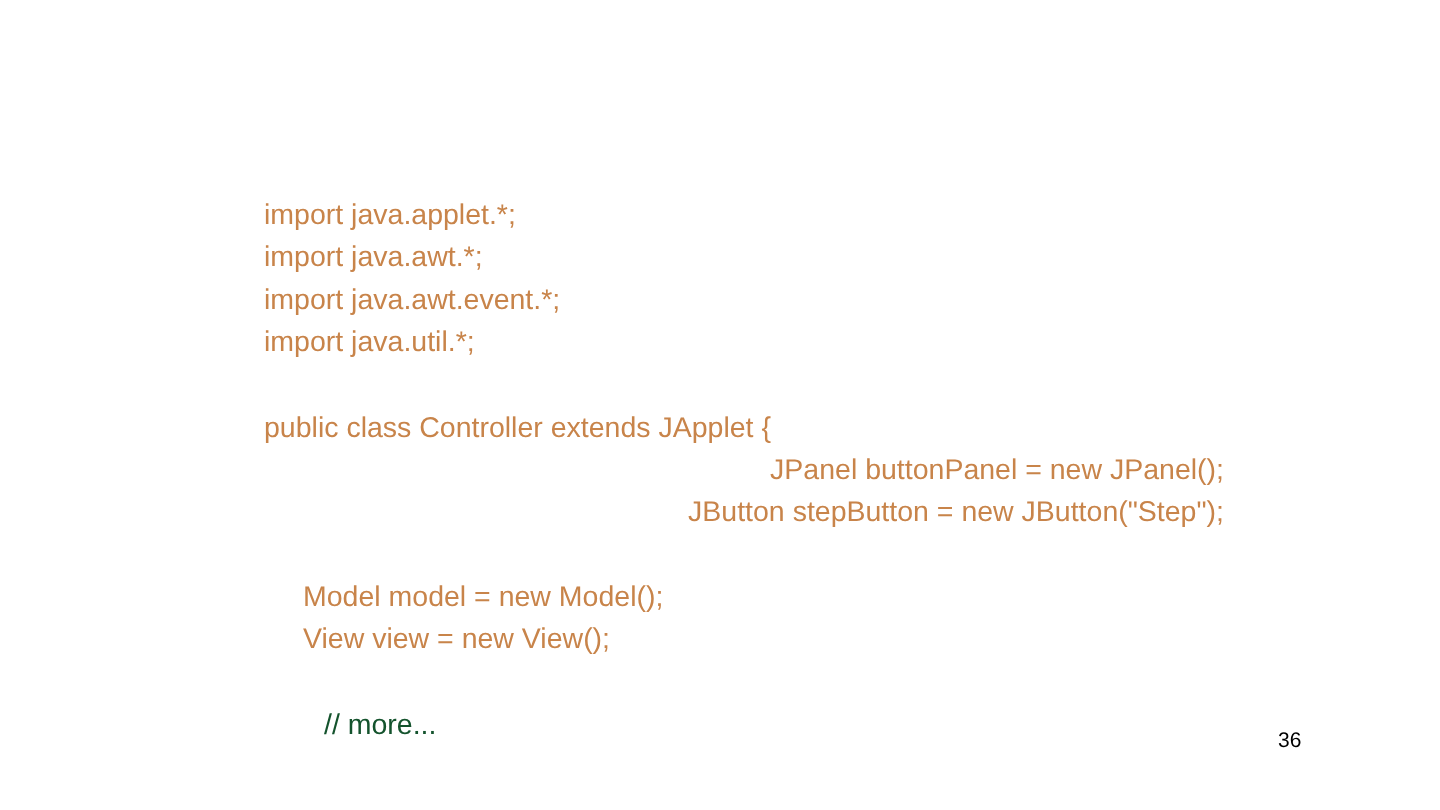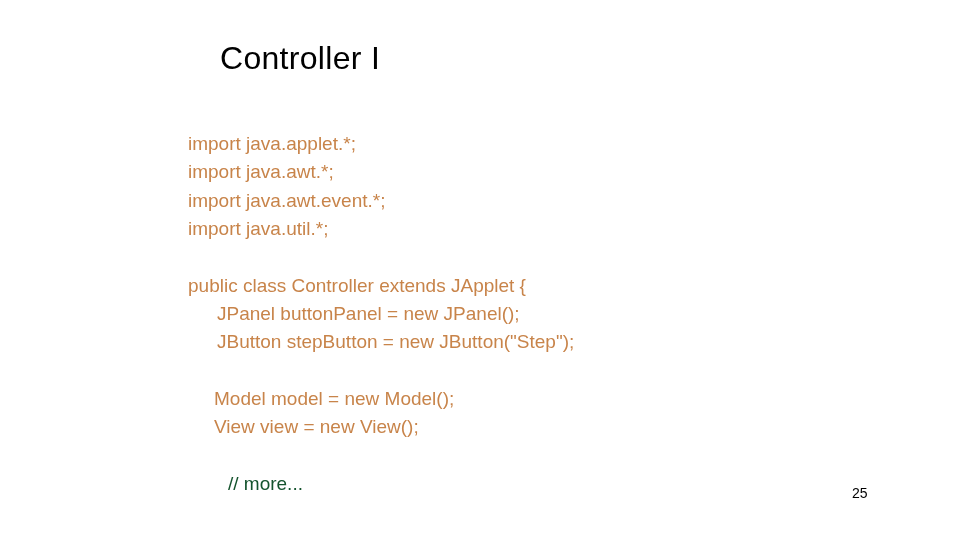--- a/index.html
+++ b/index.html
@@ -44,51 +44,49 @@
     width: 640px;
     font-size: 19px;
     line-height: 28.4px;
     white-space: pre;
     font-weight: 400;
   }
 
   .code-line {
     white-space: pre;
     min-height: 28px;
-    margin-left: 12px;
   }
 
   .code-line.blank {
     height: 28px;
   }
 
   
   .tok-code    { color: #C8844A; }
   .tok-comment { color: #14532d; }
 
   
   .ind-0 { padding-left: 0px;  }
-  .ind-1 { padding-left: 29px; }
+  .ind-1 { padding-left: 29px; text-align: right; }
   .ind-2 { padding-left: 26px; }
   .ind-3 { padding-left: 40px; }
 
   
   #page-number {
     position: absolute;
     left: 852px;
     top: 485px;
     font-size: 14px;
     color: #000000;
     font-family: "Liberation Sans", "DejaVu Sans", sans-serif;
   }
 </style>
 </head>
 <body>
 
 <div id="slide">
 
-  <div id="slide-title">Controller I</div>
 
   <div id="code-block"><div class="code-line ind-0 tok-code">import java.applet.*;</div><div class="code-line ind-0 tok-code">import java.awt.*;</div><div class="code-line ind-0 tok-code">import java.awt.event.*;</div><div class="code-line ind-0 tok-code">import java.util.*;</div><div class="code-line ind-0 blank"></div><div class="code-line ind-0 tok-code">public class Controller extends JApplet {</div><div class="code-line ind-1 tok-code">JPanel buttonPanel = new JPanel();</div><div class="code-line ind-1 tok-code">JButton stepButton = new JButton("Step");</div><div class="code-line ind-0 blank"></div><div class="code-line ind-2 tok-code">Model model = new Model();</div><div class="code-line ind-2 tok-code">View view = new View();</div><div class="code-line ind-0 blank"></div><div class="code-line ind-3 tok-comment">// more...</div></div>
 
-  <div id="page-number">25</div>
+  <div id="page-number">36</div>
 
 </div>
 
 </body></html>

